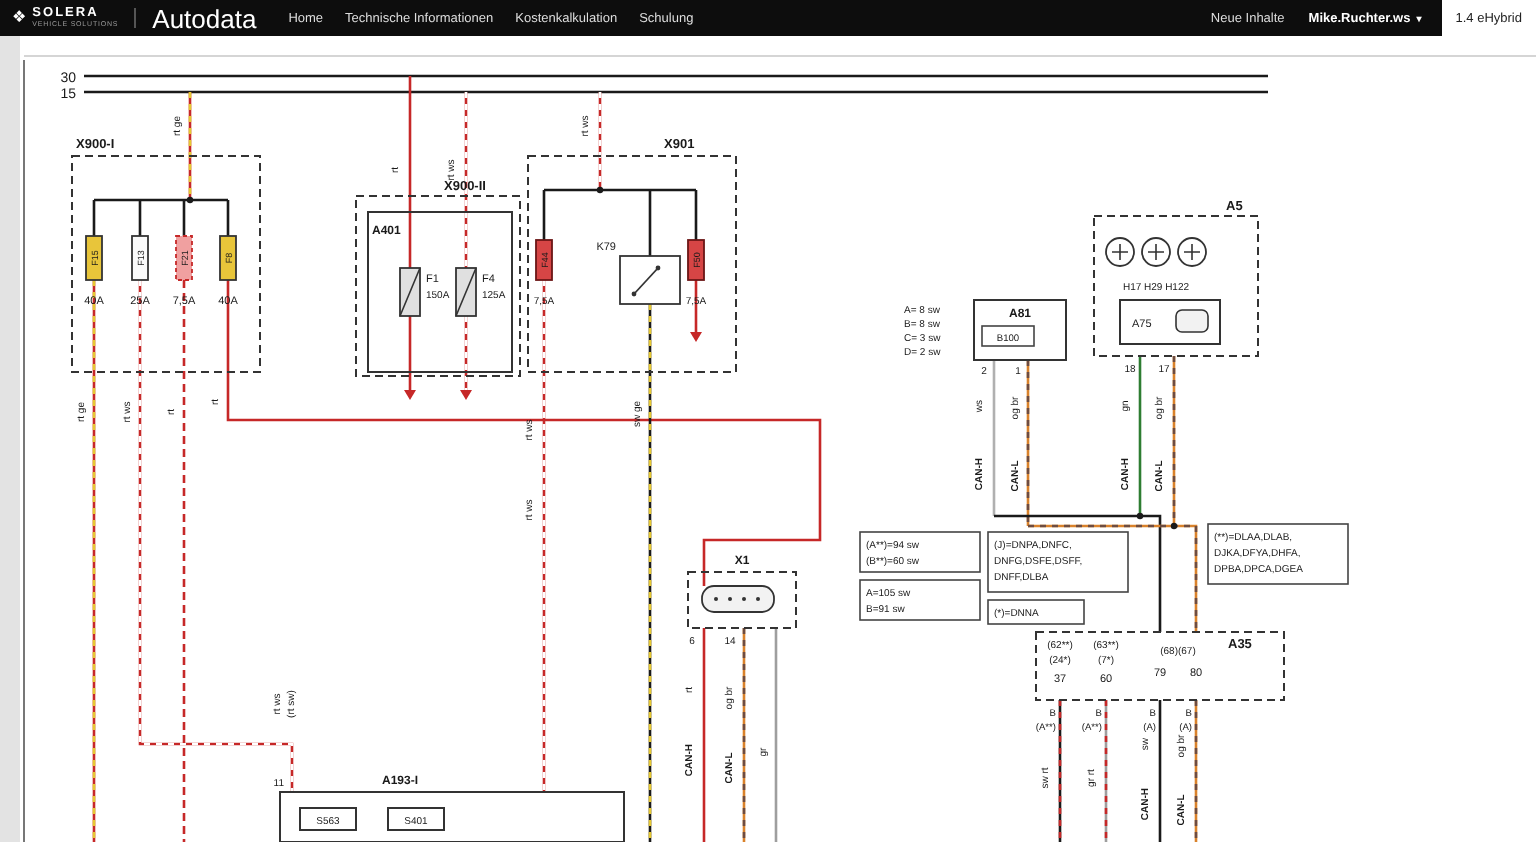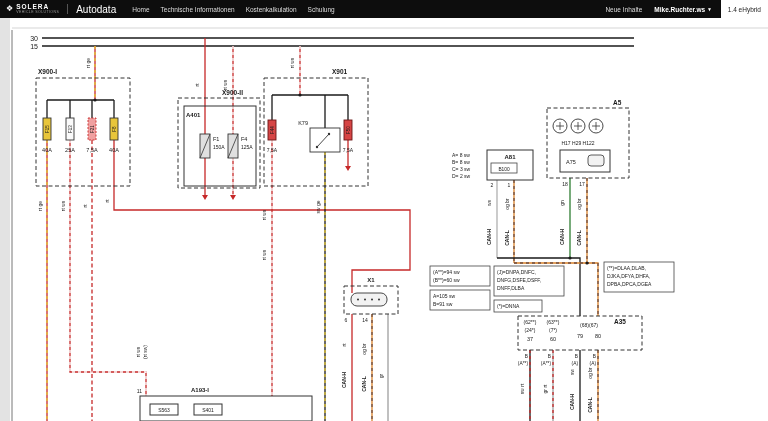--- a/index.html
+++ b/index.html
@@ -8,21 +8,21 @@
        font-family:"Liberation Sans",sans-serif}
   
   .navbar{height:18px;background:#0d0d0d;display:flex;align-items:center;
           color:#e9e9e9;font-size:6.5px;padding-left:6px}
   .brand{display:flex;align-items:center;gap:3px}
   .brand-mark{color:#fff;font-size:8px;line-height:1}
   .brand-text{display:flex;flex-direction:column;line-height:1.05}
   .brand-name{font-weight:bold;letter-spacing:1px;font-size:6.5px;color:#fff}
   .brand-sub{font-size:3.5px;color:#9a9a9a;letter-spacing:.4px}
   .brand-div{width:1px;height:10px;background:#555;margin:0 5px}
-  .brand-product{font-size:10px;color:#fff}
+  .brand-product{font-size:13px;color:#fff}
   .nav{display:flex;gap:11px;margin-left:16px}
   .nav a{color:#ddd;text-decoration:none;cursor:pointer}
   .nav-right{margin-left:auto;display:flex;align-items:center;gap:12px}
   .nav-right a{color:#ddd;text-decoration:none;cursor:pointer}
   .user{display:flex;align-items:center;gap:3px;font-weight:bold;cursor:pointer;color:#fff}
   .caret{font-size:5px}
   .vehicle{background:#fff;color:#222;height:18px;display:flex;align-items:center;
            padding:0 7px;margin-left:10px;font-size:6.5px;white-space:nowrap}
   
   svg{display:block;font-family:"Liberation Sans",sans-serif}

